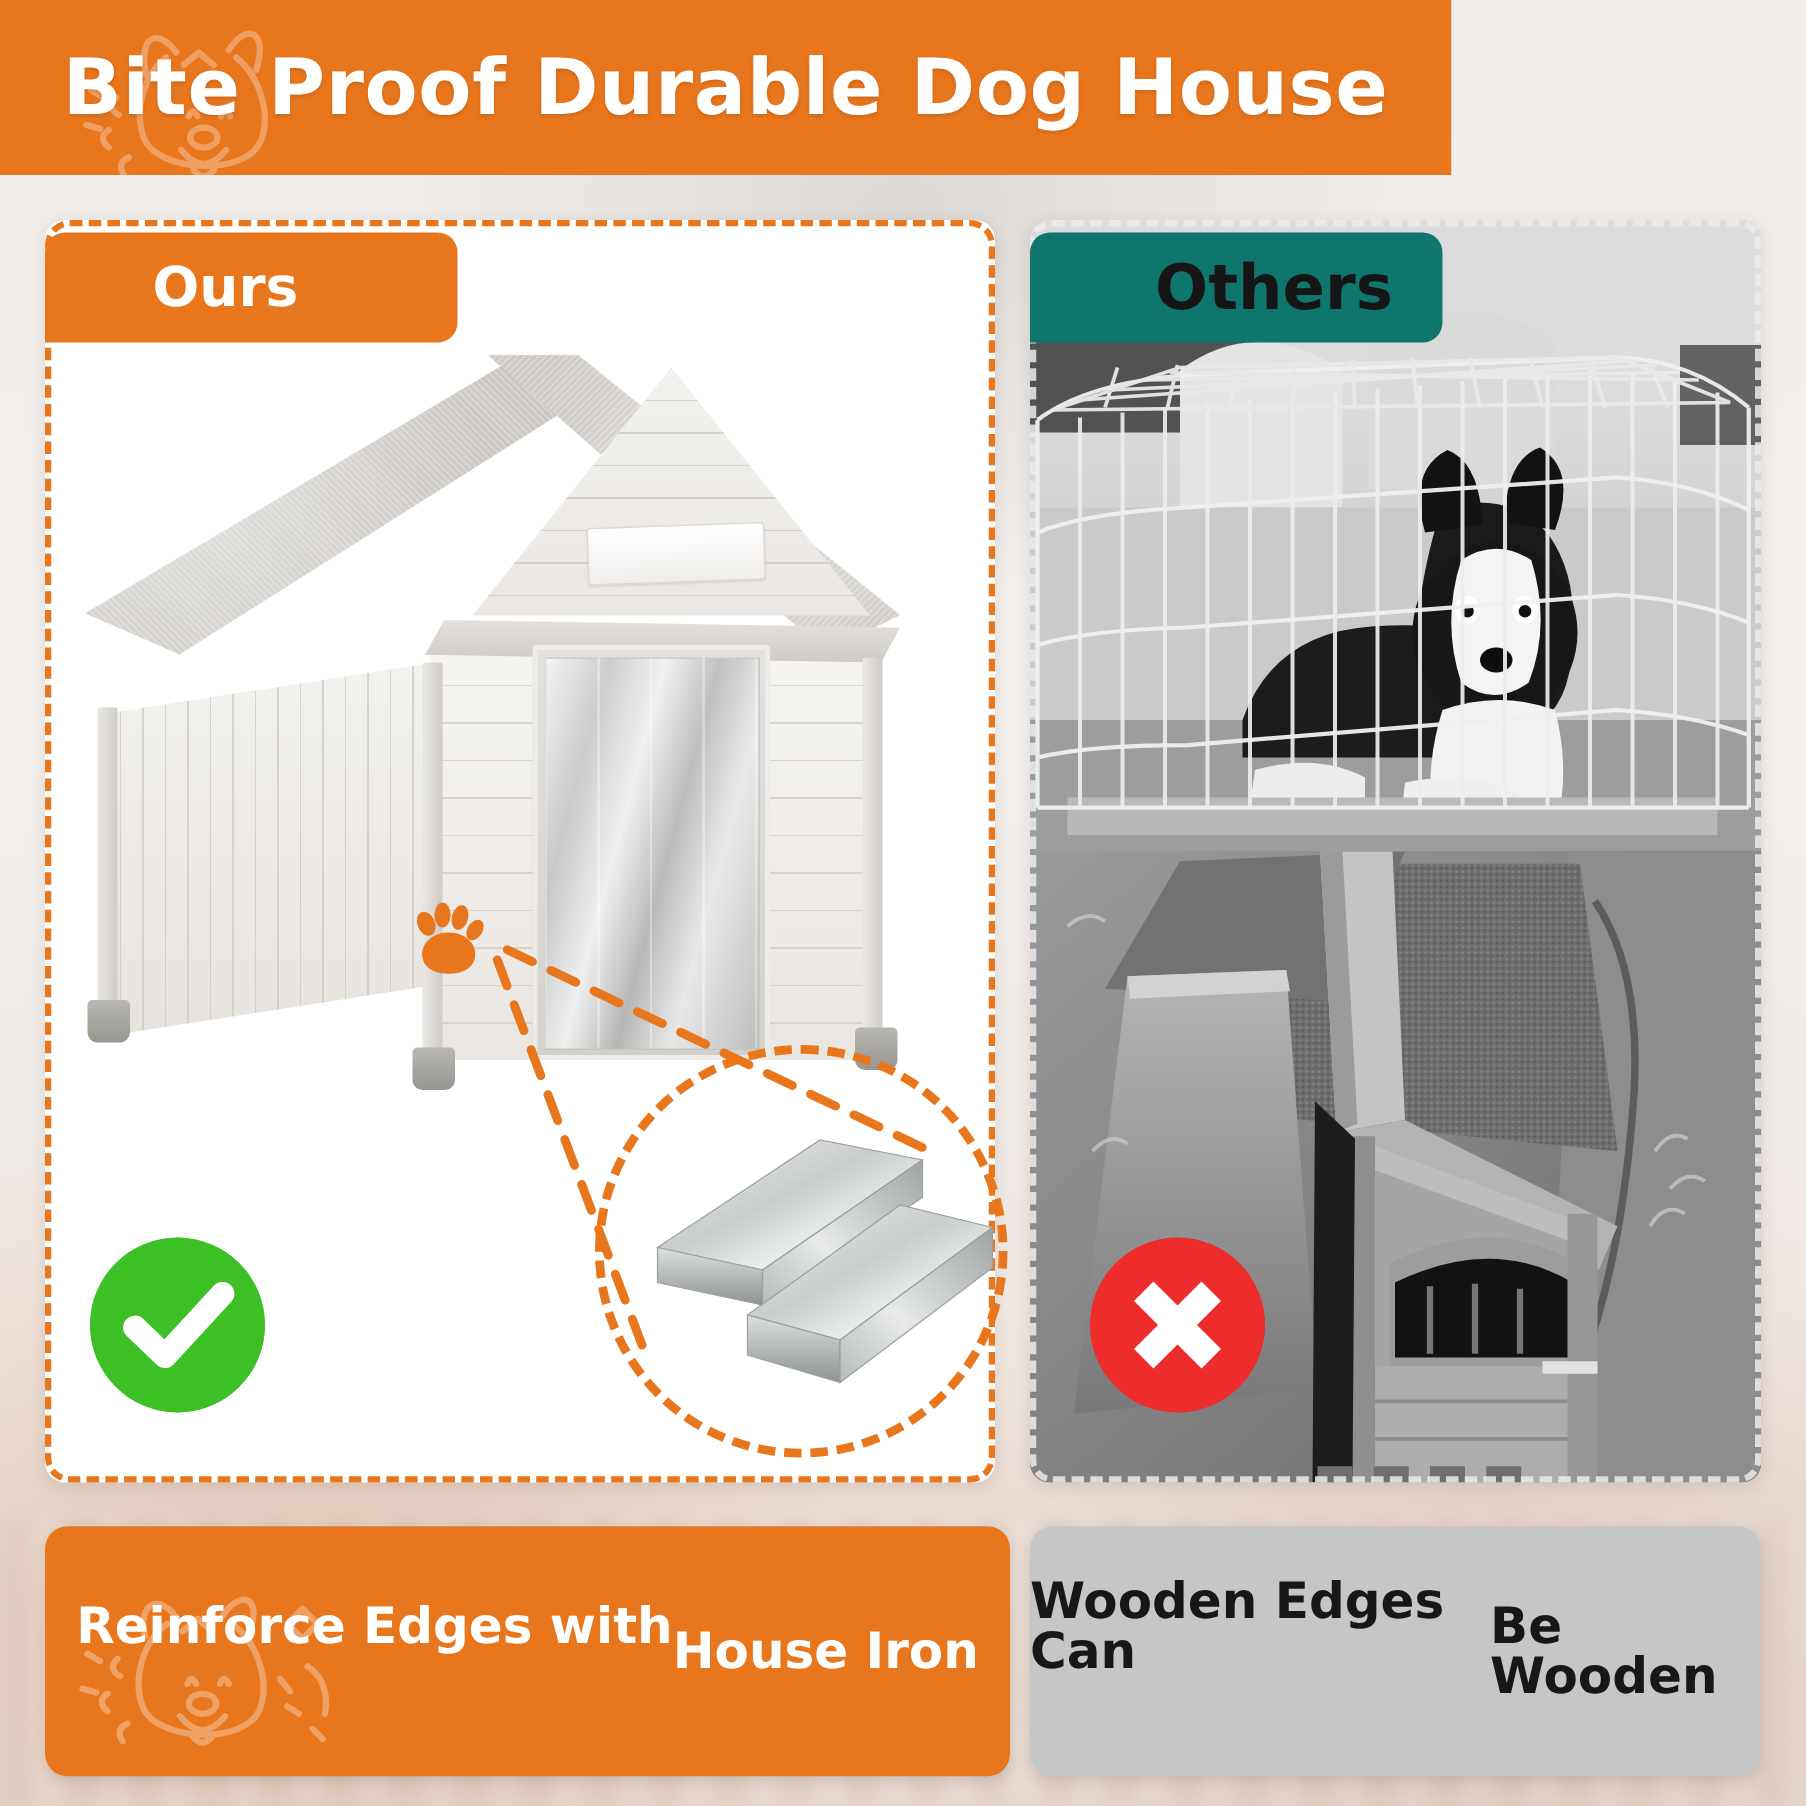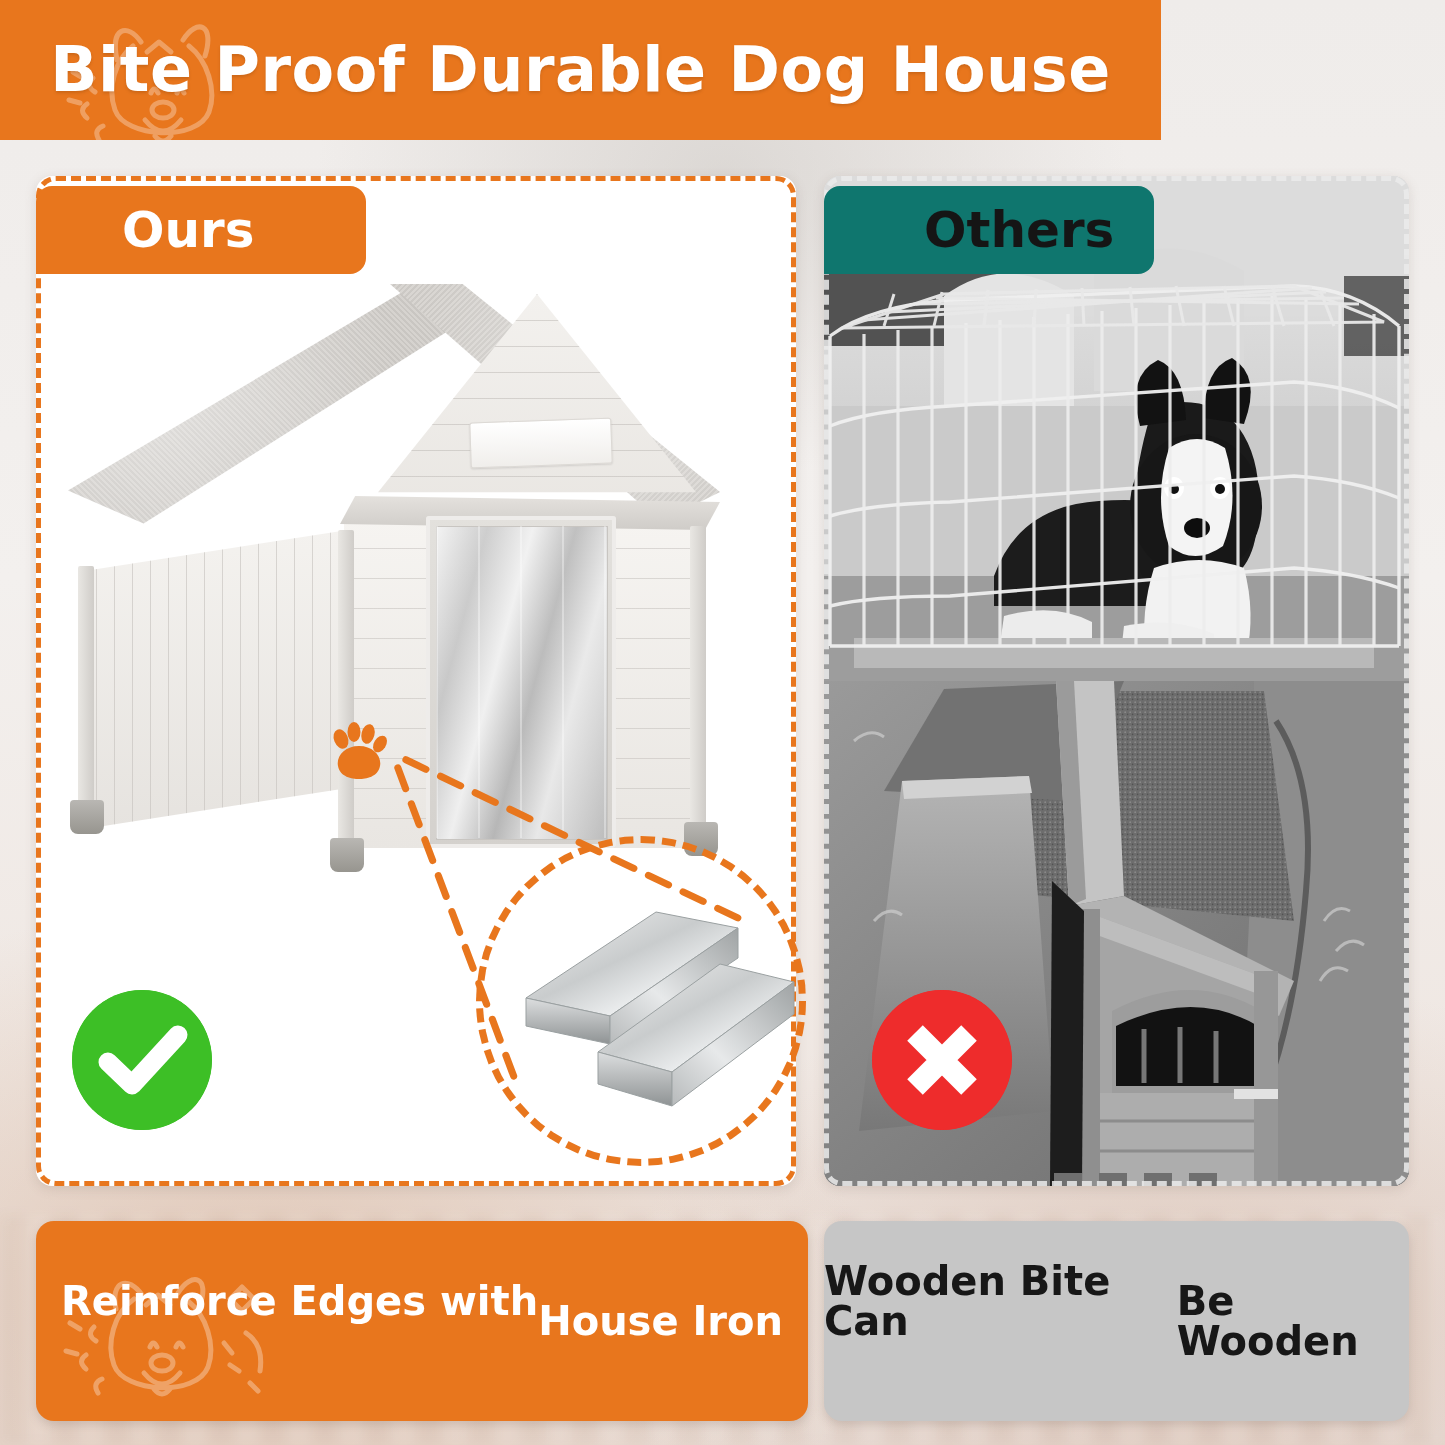--- a/index.html
+++ b/index.html
@@ -62,21 +62,21 @@
 
   
   .tab{
     position:absolute;z-index:8;display:flex;align-items:center;
     border-radius:16px 16px 16px 0;
   }
   #tab-ours{
     left:36px;top:186px;width:330px;height:88px;background:#E8761D;
   }
   #tab-ours span{
-    color:#fff;font-size:50px;font-weight:bold;padding-left:86px;
+    color:#fff;font-size:44px;font-weight:bold;padding-left:86px;
     font-family:"DejaVu Sans", sans-serif;
   }
   #tab-others{
     left:824px;top:186px;width:330px;height:88px;background:#0f766e;
   }
   #tab-others span{
     color:#151515;font-size:50px;font-weight:bold;padding-left:100px;
     font-family:"DejaVu Sans", sans-serif;
   }
 
@@ -546,15 +546,15 @@
       <path d="M174 84 l8 10"></path>
         <path d="M180 106 l9 6"></path>
       <path d="M200 124 l8 8"></path>
     </g>
   </svg>
   <div class="line l1">Reinforce Edges with</div>
   <div class="line l2">House Iron</div>
 </div>
 
 <div class="caption" id="caption-others">
-  <div class="line l1">Wooden Bite Can</div>
+  <div class="line l1">Wooden Edges Can</div>
   <div class="line l2">Be Wooden</div>
 </div>
 
 </body></html>

